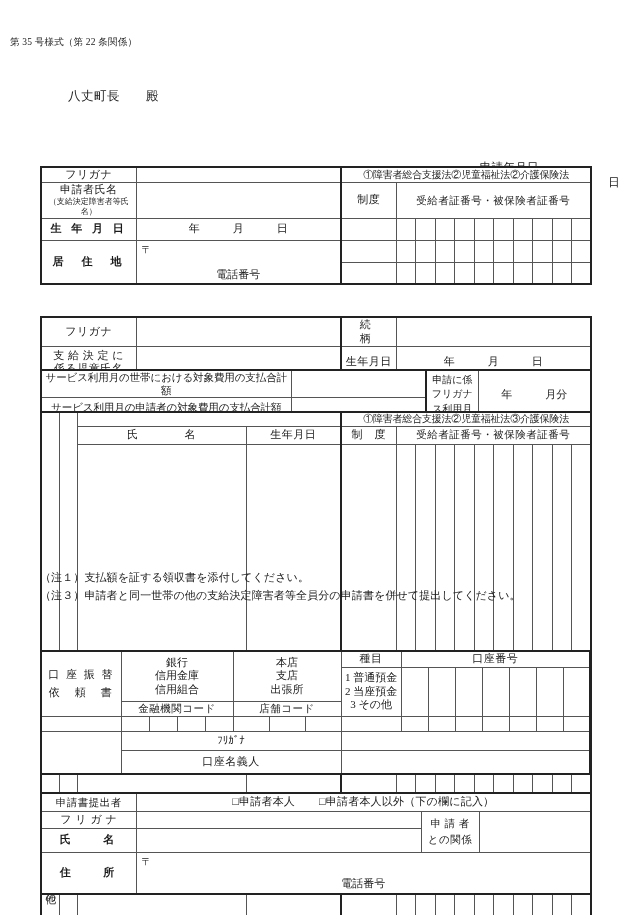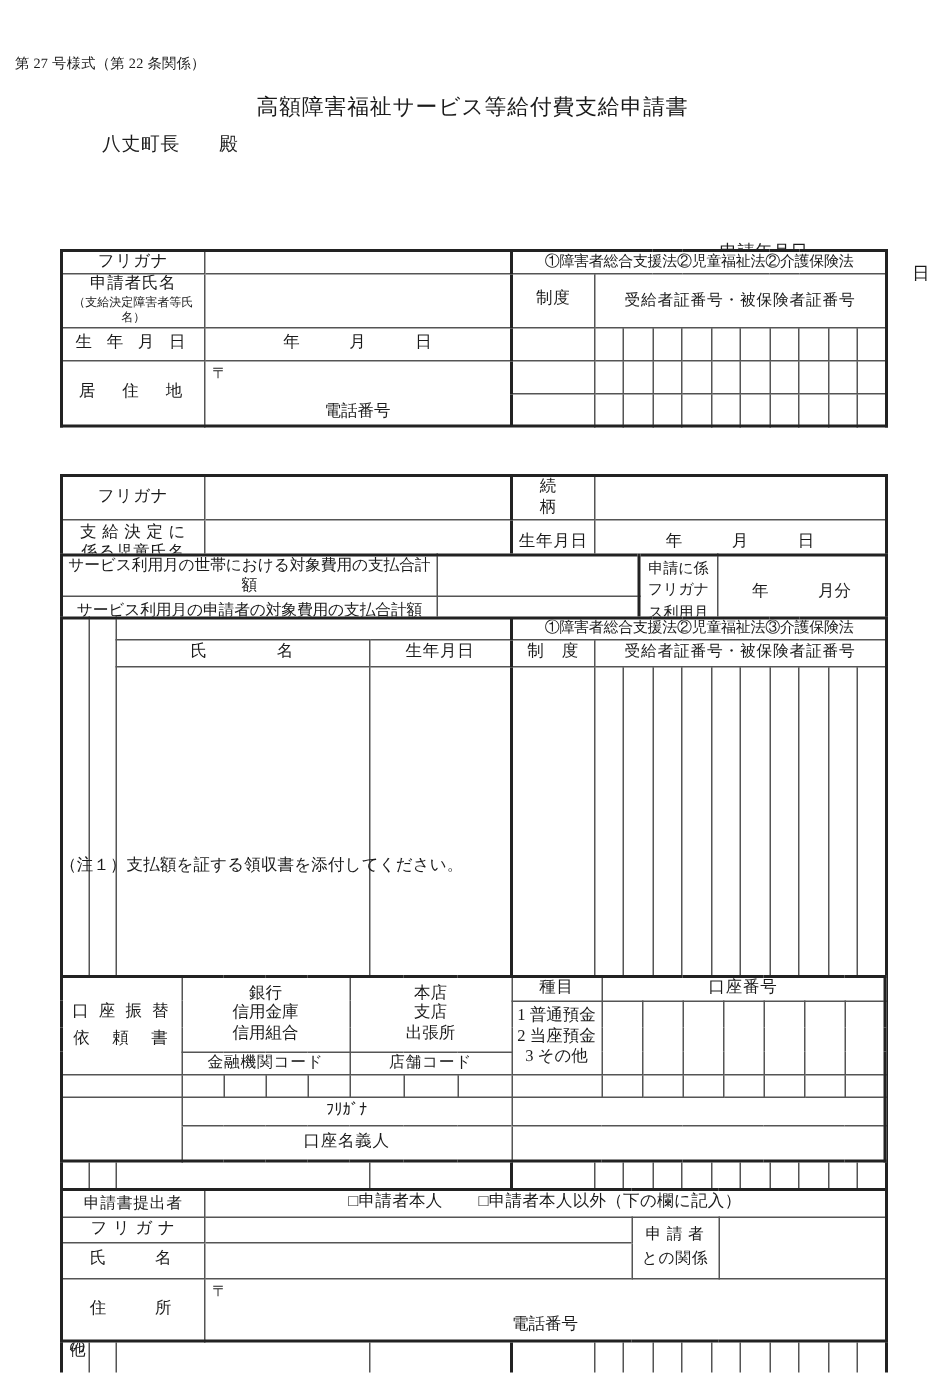--- a/index.html
+++ b/index.html
@@ -81,21 +81,21 @@
   }
   .outer { border: 2px solid #222; }
   .thick-l { border-left: 2px solid #222 !important; }
   .dotted-b { border-bottom: 1px dotted #777 !important; }
   .no-b { border-bottom: none !important; }
   .no-t { border-top: none !important; }
   .lbl { font-size: 11px; letter-spacing: .5px; }
   .lbl-sm { font-size: 8px; letter-spacing: 0; display: block; }
   .left { text-align: left; padding-left: 5px; }
   .blank { }
-  .spaced { letter-spacing: 3.5px; }
+  .spaced { letter-spacing: 3.5px; font-weight: bold; }
   .spaced2 { letter-spacing: 7px; }
   .ymd {
     font-size: 11px;
     letter-spacing: 0;
     white-space: pre;
   }
   .postal {
     text-align: left;
     position: relative;
   }
@@ -168,22 +168,21 @@
     padding-left: 6px;
     font-size: 11px;
     letter-spacing: .2px;
   }
 </style>
 </head>
 <body>
 
 <div class="page">
 
-  <div class="form-no">第 27 号様式（第 22 条関係）</div>
-  <div class="doc-title">高額障害福祉サービス等給付費支給申請書</div>
+  <div class="form-no">第 35 号様式（第 22 条関係）</div>
   <div class="addressee">
     <span>八丈町長</span><span class="hon">殿</span>
   </div>
   <div class="apply-date">
     <span>申請年月日</span>
     <span style="display:inline-block;width:34px"></span><span>年　　　月　　　日</span>
   </div>
 
   <table class="frame outer" style="left:40px; top:166px; width:550px;">
     <colgroup>
@@ -416,20 +415,21 @@
           <td class="blank"></td>
       <td class="blank"></td>
           <td class="blank"></td>
     </tr>
 
   </tbody>
     </table>
 
   <div class="notes">
     <div>（注１）支払額を証する領収書を添付してください。</div>
+    <div>（注３）申請者と同一世帯の他の支給決定障害者等全員分の申請書を併せて提出してください。</div>
   </div>
 
 
   <table class="frame outer" style="left:40px; top:650px; width:550px;">
     <colgroup>
       <col style="width:80px">
       <col style="width:28px">
         <col style="width:28px">
         <col style="width:28px">
         <col style="width:28px">

